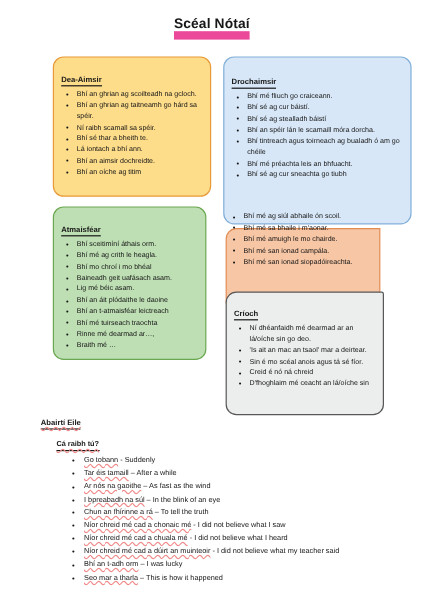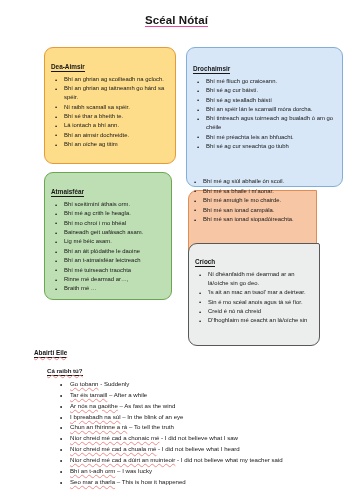--- a/index.html
+++ b/index.html
@@ -27,21 +27,21 @@
     position: absolute;
     left: 0;
     top: 14px;
     width: 353px;
     text-align: center;
     font-size: 11.5px;
     font-weight: bold;
     letter-spacing: .1px;
   }
   .doc-title span {
-    border-bottom: 1px solid #ec4899;
+    border-bottom: 7px solid #ec4899;
     padding-bottom: 0px;
   }
 
   
   .box {
     position: absolute;
     box-sizing: border-box;
     border-radius: 9px;
   }
   .box-title {

